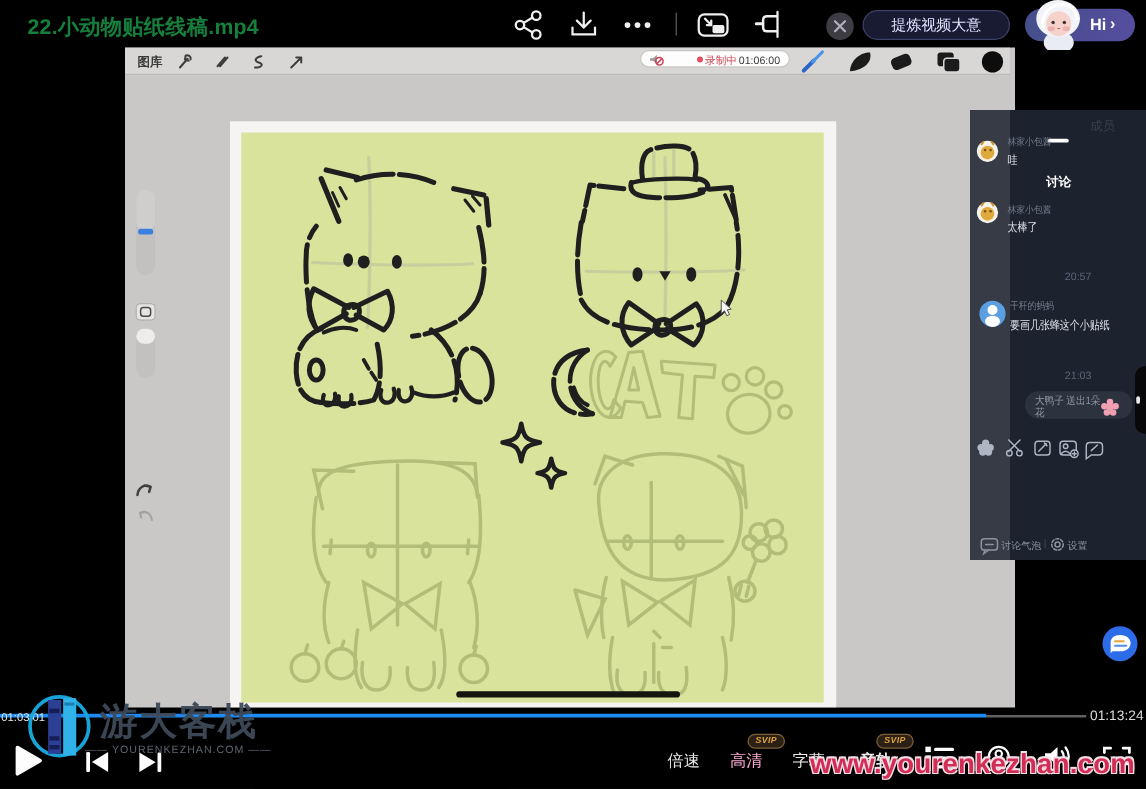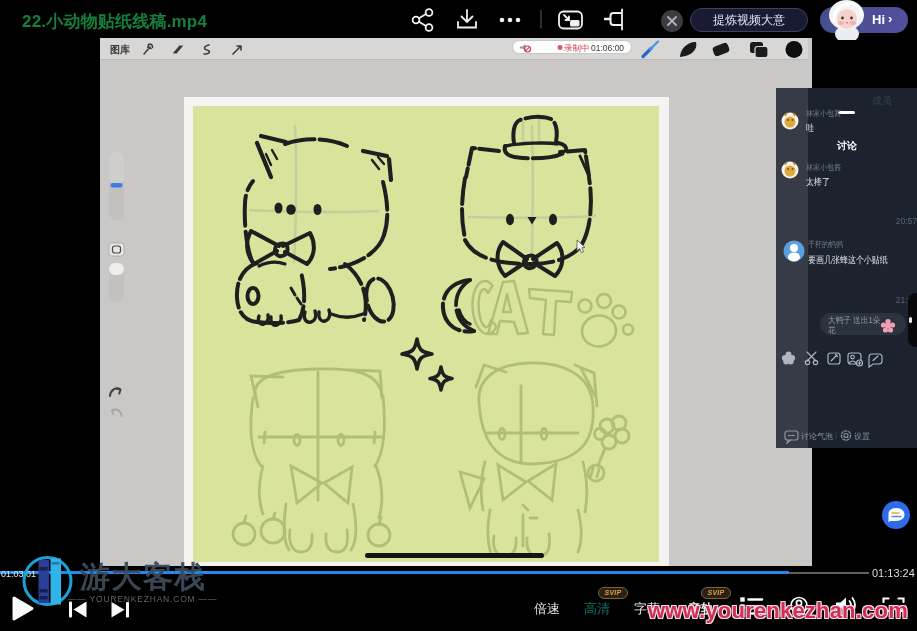--- a/index.html
+++ b/index.html
@@ -17,21 +17,21 @@
   #ptoolbar{left:0;top:0;width:708px;height:22px;background:#d8d7d5;border-bottom:1px solid #bcbbb9;}
   #recpill{left:412px;top:2px;width:120px;height:14px;background:#fdfdfd;border-radius:7px;border:1px solid #c8c7c5;}
   #page{left:84px;top:59px;width:485px;height:469px;background:#f5f4f2;}
   #yellow{left:9px;top:9px;width:466px;height:456px;background:#d9e39c;}
   #homebar{left:265px;top:515px;width:179px;height:5px;background:#15150f;border-radius:2.5px;}
 
   #panel{left:776px;top:88px;width:141px;height:360px;background:#1c222e;color:#dde1e8;overflow:hidden;}
   #panellite{left:0;top:0;width:32px;height:360px;background:rgba(210,215,220,0.14);}
   .uname{position:absolute;color:#727c8b;font-size:8px;white-space:nowrap;transform:scaleX(0.88);transform-origin:left;}
   .msg{position:absolute;color:#dfe3ea;font-size:9.5px;white-space:nowrap;transform:scaleX(0.84);transform-origin:left;}
-  .tstamp{position:absolute;color:#5b6475;font-size:8.5px;width:109px;text-align:right;left:32px;}
+  .tstamp{position:absolute;color:#5b6475;font-size:8.5px;width:109px;text-align:center;left:32px;}
   #giftpill{left:44px;top:225px;width:86px;height:22px;background:rgba(255,255,255,0.08);border-radius:11px;}
   #gifttext{left:52px;top:228px;color:#8f98a7;font-size:8.5px;line-height:9.5px;transform:scaleX(0.9);transform-origin:left;}
   #panelbottom{left:0px;top:341px;width:141px;height:19px;font-size:8px;color:#8b93a1;}
 
   #handle{left:908px;top:293px;width:9px;height:54px;background:#08080a;border-radius:8px 0 0 8px;}
   #handledot{left:909px;top:317px;width:3px;height:6px;background:#e8e8e8;border-radius:2px;}
   #fab{left:882px;top:501px;width:28px;height:28px;border-radius:50%;background:#2d6ce8;}
 
   #progblue{left:0;top:571px;width:789px;height:3px;background:#1e8bf2;}
   #proggrey{left:789px;top:572px;width:80px;height:2px;background:rgba(255,255,255,0.38);}
@@ -401,21 +401,21 @@
       <path d="M836,42.5 L840.5,42.5 L846,37.5 L846,52.5 L840.5,47.5 L836,47.5 Z" fill="#fdfdfd"></path>
       <path d="M849.5,41 Q852.5,45 849.5,49" stroke="#fdfdfd" stroke-width="1.8" fill="none" stroke-linecap="round"></path>
       <path d="M852.5,38 Q857.5,45 852.5,52" stroke="#fdfdfd" stroke-width="1.8" fill="none" stroke-linecap="round"></path>
     </g>
     <g stroke="#fdfdfd" stroke-width="2.2" fill="none" stroke-linecap="round">
       <path d="M883.5,42 L883.5,38.5 L888.5,38.5 M898.5,38.5 L903.5,38.5 L903.5,42"></path>
       <path d="M883.5,47.5 L883.5,51 L888.5,51 M898.5,51 L903.5,51 L903.5,47.5"></path>
     </g>
   </svg>
   <div class="ctltxt" style="left:534px;">倍速</div>
-  <div class="ctltxt" style="left:584px;color:#0f766e;">高清</div>
+  <div class="ctltxt" style="left:584px;color:#f9a8d4;">高清</div>
   <div class="ctltxt" style="left:634px;">字幕</div>
   <div class="ctltxt" style="left:688px;font-weight:bold;">音轨</div>
   <div class="svip" style="left:598px;">SVIP</div>
   <div class="svip" style="left:701px;">SVIP</div>
 
   <svg class="abs" id="wmlogo" style="left:20px;top:552px;" width="60" height="60" viewBox="0 0 60 60">
     <circle cx="27.5" cy="29" r="23.5" fill="none" stroke="#17a3d6" stroke-width="3"></circle>
     <rect x="18.5" y="8" width="10.5" height="43" fill="#2b3f94"></rect>
     <rect x="30.5" y="6.5" width="10.5" height="46" fill="#2fb3e8"></rect>
     <rect x="19.5" y="15" width="8" height="3.5" fill="#151f55"></rect>

